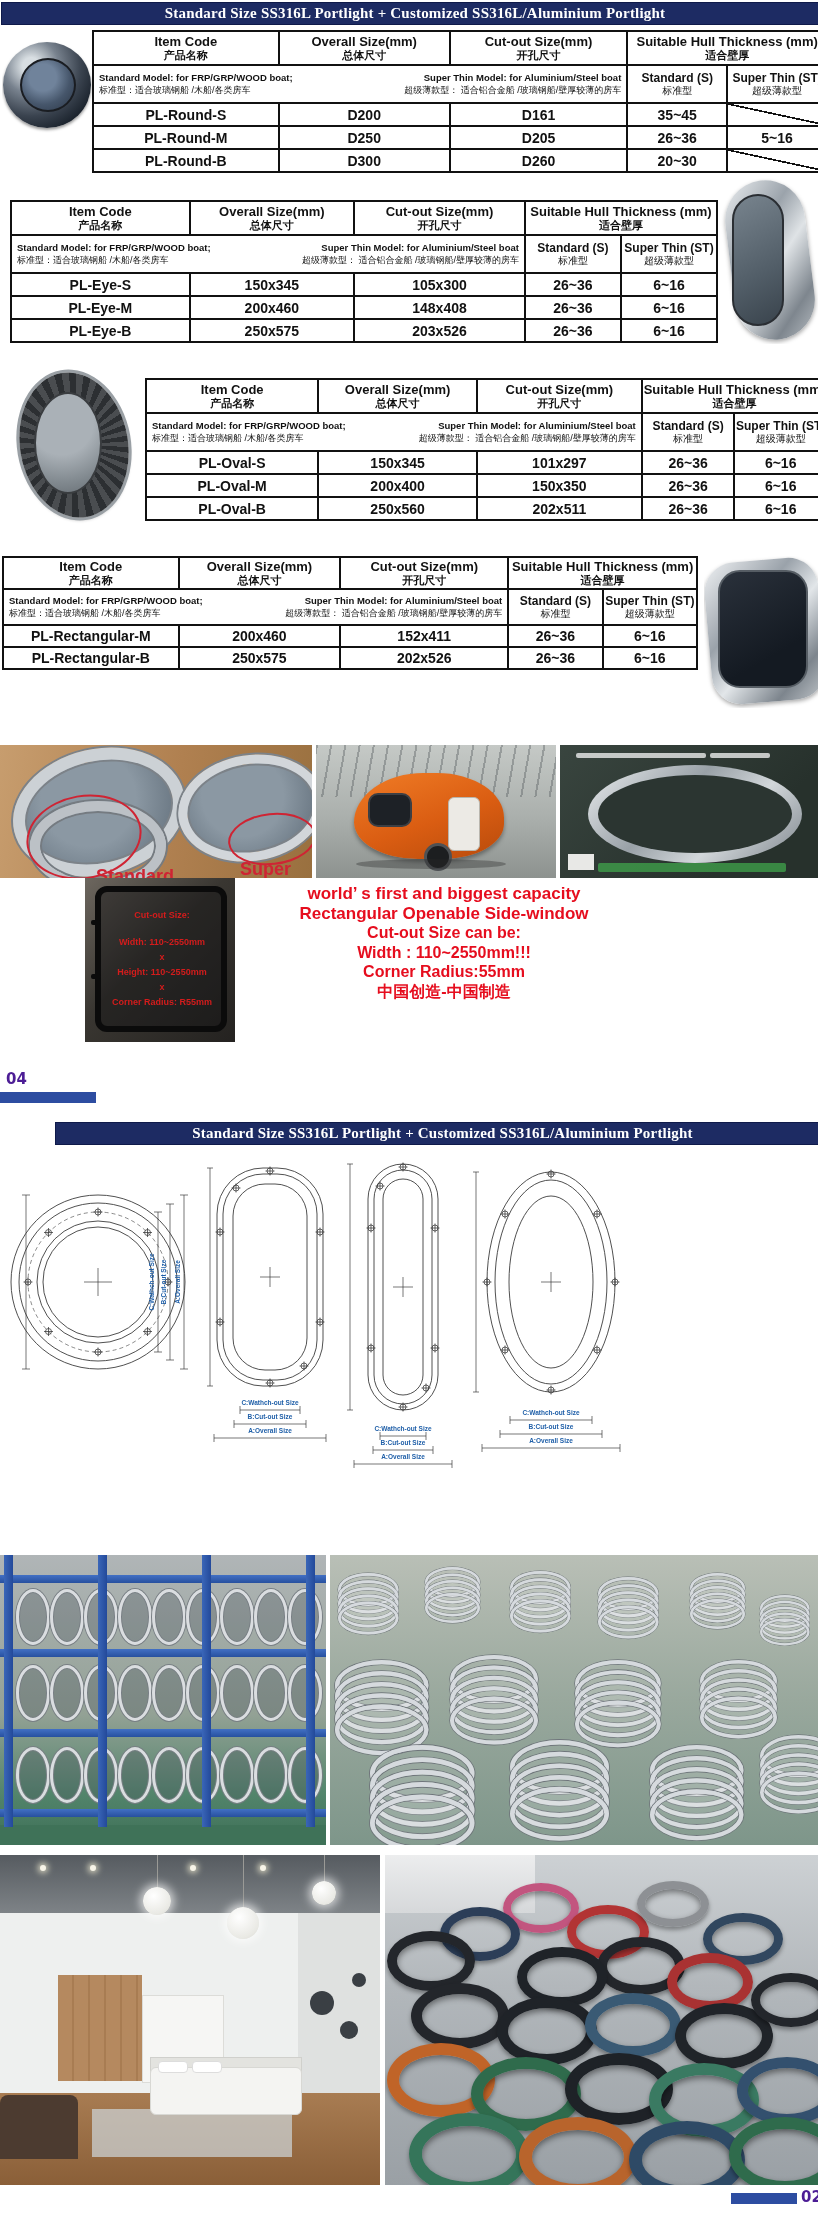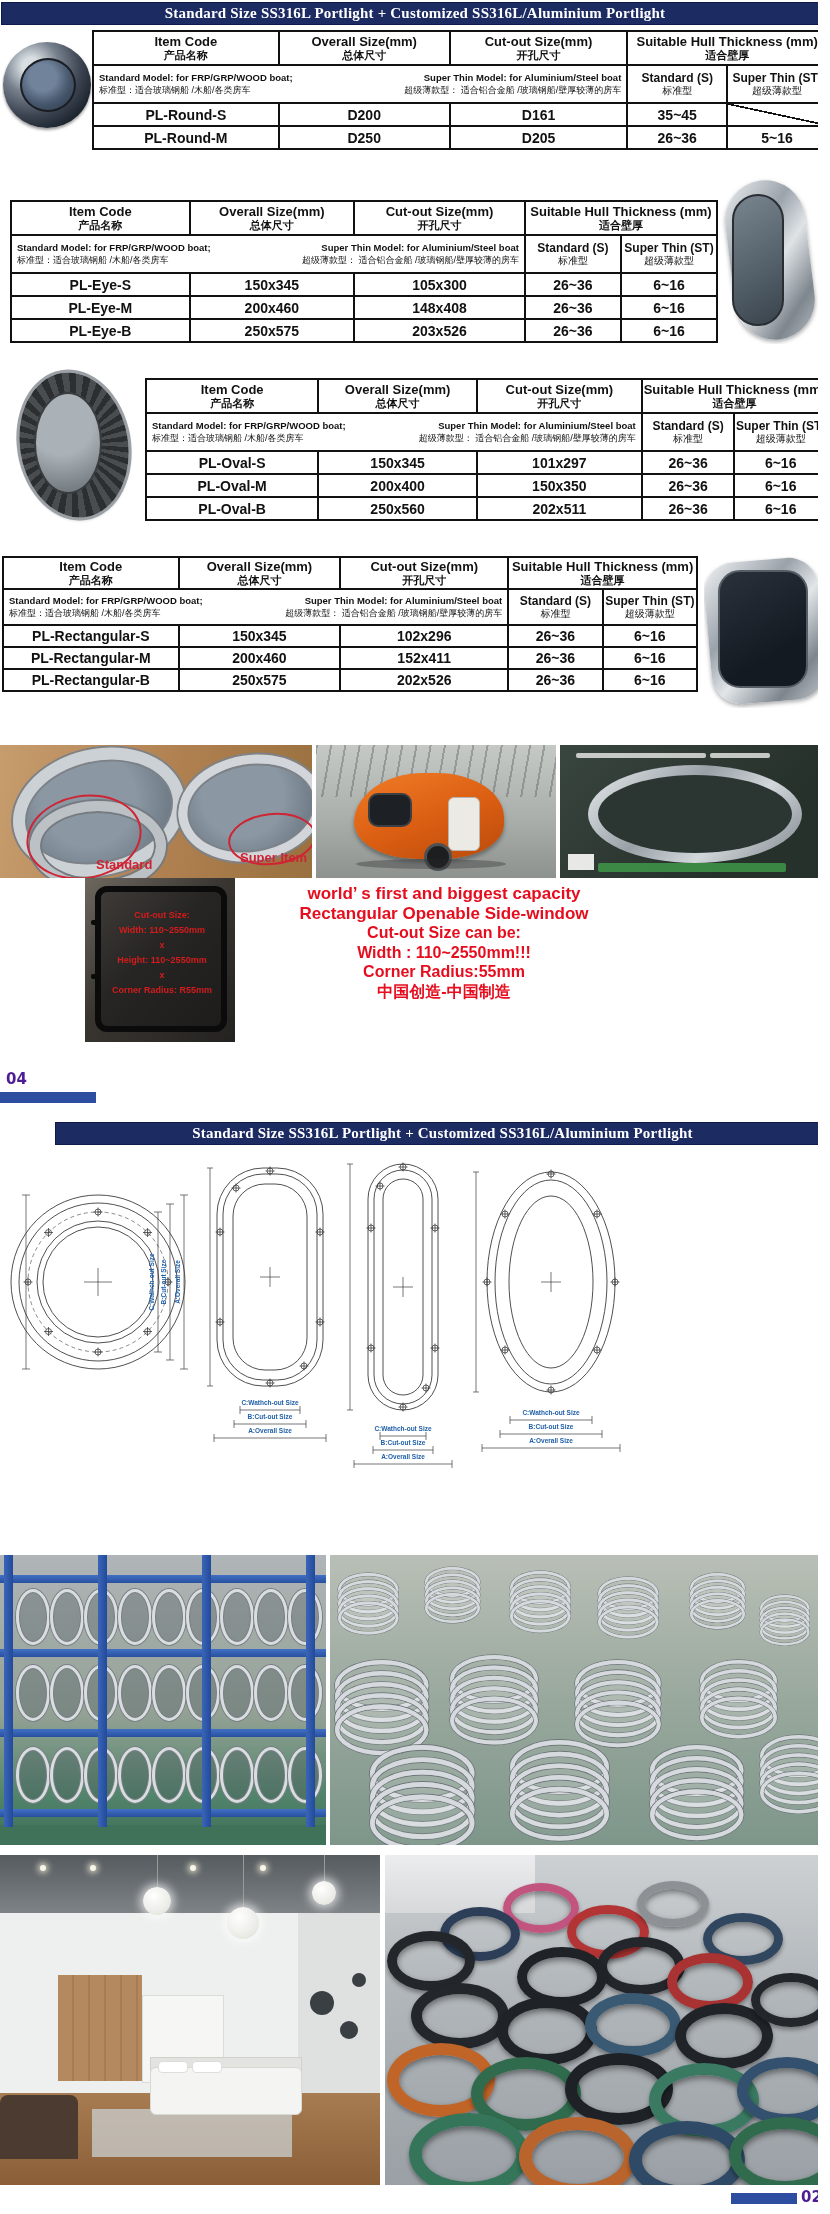--- a/index.html
+++ b/index.html
@@ -71,21 +71,21 @@
        background:radial-gradient(circle at 45% 35%,#8b98a3 0 45%,#5d6a76 100%);
        box-shadow:0 0 0 2px #7c8288,inset 0 0 0 2px #7c8288;}
   .oa1b{left:30px;top:56px;width:116px;height:70px;border:10px solid #bcc1c6;background:transparent;
        box-shadow:0 0 0 2px #757b81,inset 0 0 0 2px #757b81;}
   .oa2{left:178px;top:10px;width:128px;height:88px;transform:rotate(-9deg);border:9px solid #d2d6da;
        background:radial-gradient(circle at 45% 35%,#8b98a3 0 45%,#5d6a76 100%);
        box-shadow:0 0 0 2px #7c8288,inset 0 0 0 2px #7c8288;}
   .redcirc{position:absolute;border:2px solid #cf2433;border-radius:50%;background:transparent;}
   .rc1{left:26px;top:50px;width:112px;height:80px;transform:rotate(-10deg);}
   .rc2{left:228px;top:68px;width:84px;height:48px;transform:rotate(-6deg);}
-  .strip-label{position:absolute;color:#cf2433;font-size:13px;font-weight:bold;}
+  .strip-label{position:absolute;color:#cf2433;font-size:18px;font-weight:bold;margin-top:9px;}
   .lab-std{left:96px;top:112px;}
   .lab-thin{left:240px;top:105px;}
 
   .stripB{left:316px;top:745px;width:240px;height:133px;background:linear-gradient(#c5c9c6,#aaafac 55%,#8d928f);}
   .ceiling{position:absolute;left:0;top:0;right:0;height:52px;
     background:repeating-linear-gradient(100deg,rgba(70,76,80,.35) 0 2px,transparent 2px 14px);}
   .camper{position:absolute;left:38px;top:28px;width:150px;height:86px;
     border-radius:50% 48% 44% 46%/62% 56% 44% 46%;
     background:linear-gradient(160deg,#f07c26,#da5d12 55%,#b84b0c);box-shadow:0 3px 4px rgba(0,0,0,.35);}
   .camper-win{position:absolute;left:14px;top:20px;width:40px;height:30px;border-radius:10px;background:#1d2126;border:2px solid #3c3f44;}
@@ -102,21 +102,21 @@
   .paper{position:absolute;left:8px;bottom:8px;width:26px;height:16px;background:#e8e8e6;}
 
   
   .cutout-ph{left:85px;top:878px;width:150px;height:164px;
     background:linear-gradient(135deg,#6d675f,#393631 45%,#242220);}
   .cframe{position:absolute;left:10px;top:8px;right:8px;bottom:10px;border:6px solid #0b0b0b;border-radius:12px;
     background:rgba(18,18,20,.45);}
   .chinge{position:absolute;width:10px;height:5px;background:#0b0b0b;border-radius:2px;}
   .ctext{position:absolute;left:8px;right:4px;top:30px;color:#d41c1c;font-weight:bold;font-size:9px;
     line-height:15px;text-align:center;}
-  .ctext .gap{}
+  .ctext .gap{margin-bottom:12px;}
 
   
   .promo{position:absolute;left:238px;top:884px;width:412px;text-align:center;color:#e60d1e;font-weight:bold;}
   .promo div{line-height:19.5px;}
   .pl-big{font-size:17px;}
   .pl-med{font-size:16px;}
 
   
   .pnum{position:absolute;font-size:15px;font-weight:bold;color:#4c1d95;font-family:"DejaVu Sans",sans-serif;}
   .p04{left:6px;top:1070px;}
@@ -248,20 +248,27 @@
         <td>35~45</td>
         <td class="diag"></td>
       </tr>
       <tr class="dr">
         <td>PL-Round-M</td>
         <td>D250</td>
         <td>D205</td>
         <td>26~36</td>
         <td>5~16</td>
       </tr>
+      <tr class="dr">
+        <td>PL-Round-B</td>
+        <td>D300</td>
+        <td>D260</td>
+        <td>20~30</td>
+        <td class="diag"></td>
+      </tr>
     </tbody>
   </table>
 
   <div class="ph eye-ph">
     <div class="eye-outer"></div>
     <div class="eye-inner"></div>
   </div>
 
   <table class="spec t2">
     <colgroup>
@@ -454,27 +461,20 @@
             </div>
         </td>
         <td>
             <div class="sen">Standard (S)</div>
             <div class="scn">标准型</div>
           </td>
         <td>
             <div class="sen">Super Thin (ST)</div>
             <div class="scn">超级薄款型</div>
           </td>
-      </tr>
-      <tr class="dr">
-        <td>PL-Rectangular-S</td>
-        <td>150x345</td>
-        <td>102x296</td>
-        <td>26~36</td>
-        <td>6~16</td>
       </tr>
       <tr class="dr">
         <td>PL-Rectangular-M</td>
         <td>200x460</td>
         <td>152x411</td>
         <td>26~36</td>
         <td>6~16</td>
       </tr>
       <tr class="dr">
         <td>PL-Rectangular-B</td>

